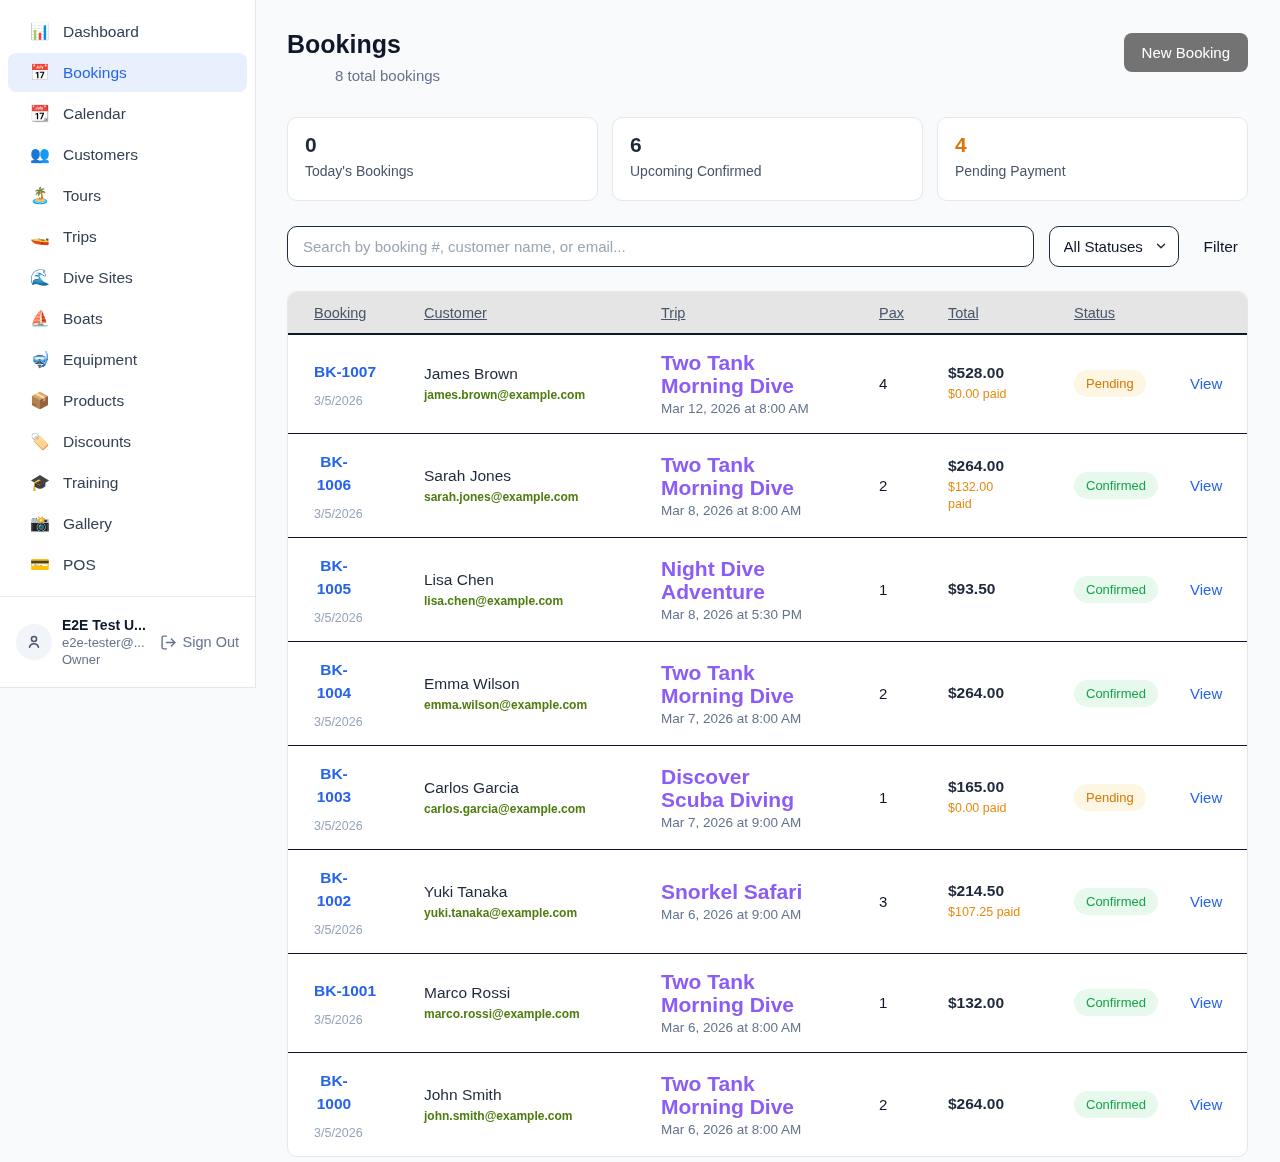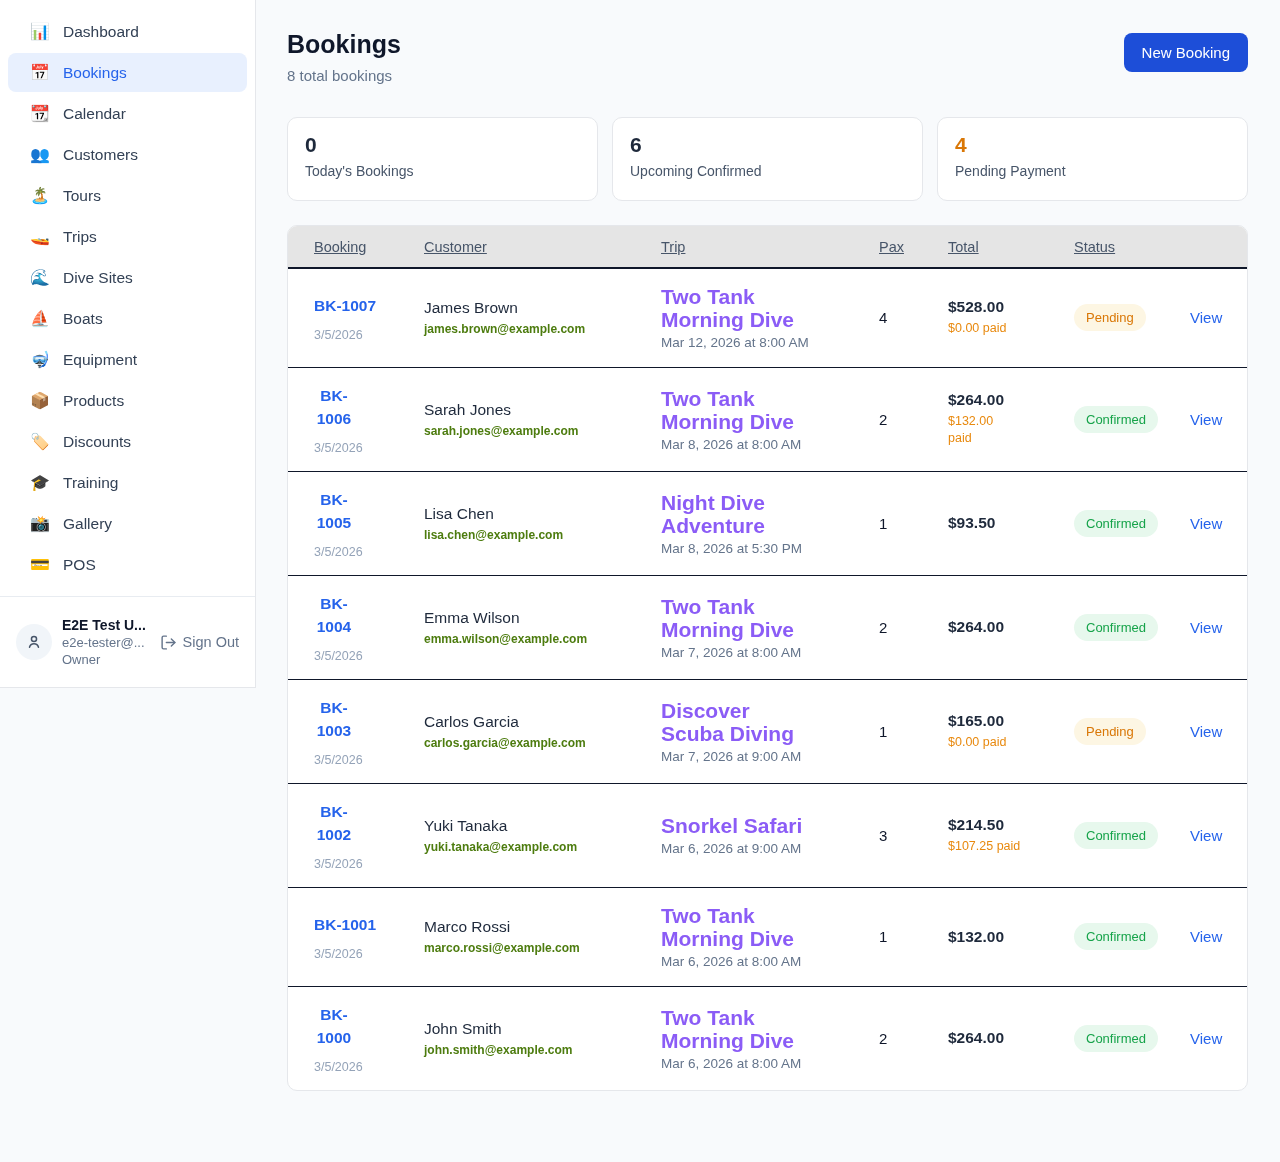--- a/index.html
+++ b/index.html
@@ -19,22 +19,22 @@
   .avatar { width:36px; height:36px; border-radius:50%; background:#f1f5f9; display:flex; align-items:center; justify-content:center; flex-shrink:0; }
   .user-meta { flex:1; min-width:0; }
   .user-name { font-size:14px; font-weight:bold; color:#0f172a; white-space:nowrap; }
   .user-email, .user-role { font-size:13px; color:#64748b; margin-top:2px; white-space:nowrap; }
   .signout { display:flex; align-items:center; gap:6px; color:#64748b; font-size:14.5px; cursor:pointer; white-space:nowrap; background:none; border:none; font-family:inherit; }
 
   
   .main { flex:1; padding:30px 32px 30px 31px; min-width:0; }
   .page-head { display:flex; justify-content:space-between; align-items:flex-start; }
   .page-title { font-size:25px; font-weight:bold; color:#0f172a; }
-  .page-subtitle { font-size:15px; color:#64748b; margin-top:8px; }
-  .btn-primary { background:#1d4ed8; color:#fff; border:none; border-radius:8px; font-size:15px; font-family:inherit; padding:11px 18px; cursor:pointer; margin-top:3px; }
+  .page-subtitle { font-size:15px; color:#64748b; margin-top:8px;margin-left:48px; }
+  .btn-primary { background:#737373; color:#fff; border:none; border-radius:8px; font-size:15px; font-family:inherit; padding:11px 18px; cursor:pointer; margin-top:3px; }
 
   .stats { display:flex; gap:14px; margin-top:33px; }
   .stat-card { flex:1; background:#fff; border:1px solid #e5e7eb; border-radius:10px; padding:13px 17px 15px 17px; height:84px; }
   .stat-value { font-size:21px; font-weight:bold; line-height:28px; }
   .stat-label { font-size:14px; color:#475569; margin-top:4px; }
 
   .filter-row { display:flex; align-items:center; gap:15px; margin-top:25px; }
   .search-input { flex:1; height:41px; border:1px solid #1e293b; border-radius:10px; padding:0 15px; font-size:15px; font-family:inherit; color:#0f172a; background:#fff; outline:none; }
   .search-input::placeholder { color:#9aa4b2; }
   .select-wrap { position:relative; }
@@ -170,20 +170,32 @@
         <div class="stat-card">
           <div class="stat-value" style="color: rgb(30, 41, 59);">6</div>
           <div class="stat-label">Upcoming Confirmed</div>
         </div>
         <div class="stat-card">
           <div class="stat-value" style="color: rgb(217, 119, 6);">4</div>
           <div class="stat-label">Pending Payment</div>
         </div>
       </div>
 
+    <div class="filter-row">
+      <input class="search-input" type="text" placeholder="Search by booking #, customer name, or email..." style="">
+      <div class="select-wrap">
+        <select class="status-select">
+          <option>All Statuses</option>
+        </select>
+        <svg class="select-chevron" width="14" height="14" viewBox="0 0 24 24" fill="none" stroke="#1e293b" stroke-width="2.4" stroke-linecap="round" stroke-linejoin="round">
+          <polyline points="6 9 12 15 18 9"></polyline>
+        </svg>
+      </div>
+      <button class="filter-btn">Filter</button>
+    </div>
 
     <div class="table-card">
       <table>
         <colgroup>
           <col style="width:124px">
             <col style="width:237px">
             <col style="width:218px">
           <col style="width:69px">
             <col style="width:126px">
             <col style="width:116px">

